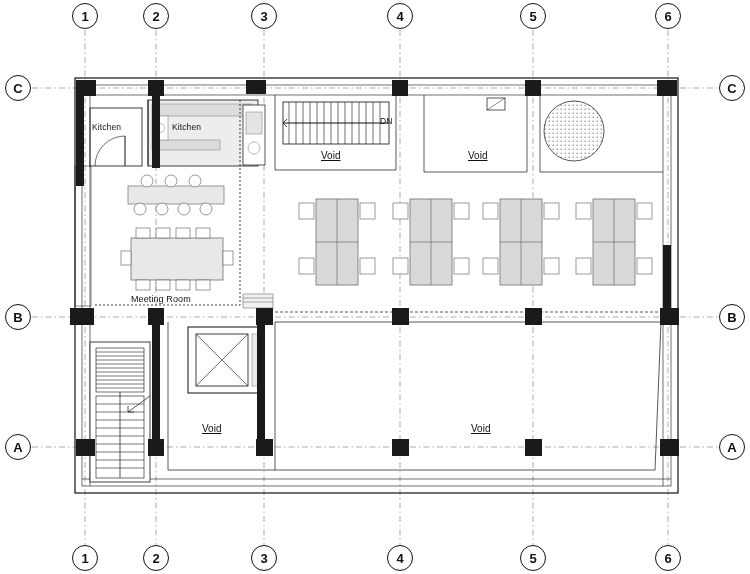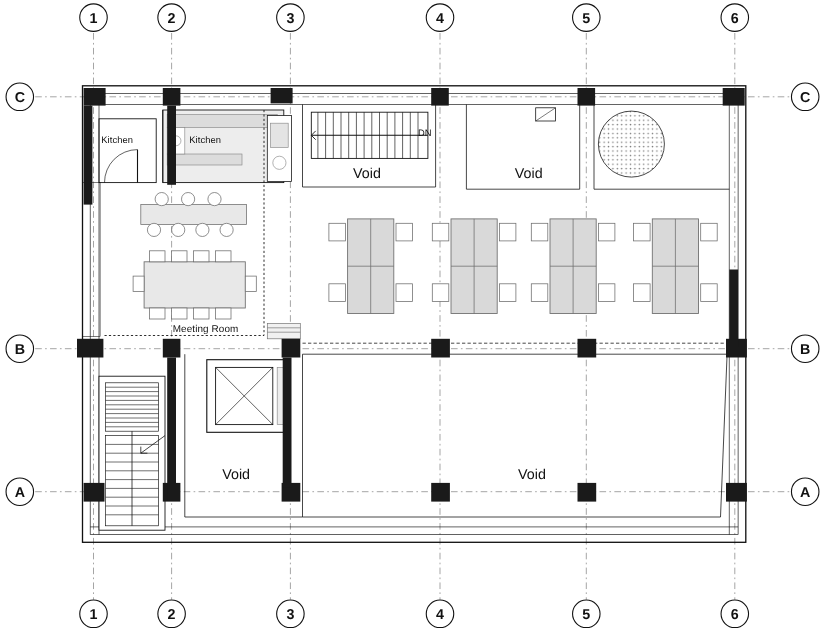--- a/index.html
+++ b/index.html
@@ -9,22 +9,22 @@
 
   .grid-bubble{
     position:absolute;width:26px;height:26px;border:1.1px solid #111;border-radius:50%;
     background:#fff;display:flex;align-items:center;justify-content:center;
     font-size:13px;font-weight:700;color:#111;box-sizing:border-box;
   }
   .room-label{
     position:absolute;font-size:8.5px;color:#111;white-space:nowrap;
     letter-spacing:.1px;
   }
-  .room-label.big{font-size:9px;margin-left:26px;}
-  .void-label{position:absolute;font-size:13px;color:#111;}
+  .room-label.big{font-size:9px;}
+  .void-label{position:absolute;font-size:10px;color:#111;text-decoration:underline;}
 </style>
 </head>
 <body>
 
 <svg id="plan" viewBox="0 0 750 574">
   <defs>
     <pattern id="dots" width="4" height="4" patternUnits="userSpaceOnUse">
       <circle cx="1.2" cy="1.2" r="0.7" fill="#7a7a7a"></circle>
     </pattern>
     <pattern id="diaghatch" width="5" height="5" patternUnits="userSpaceOnUse" patternTransform="rotate(45)">

